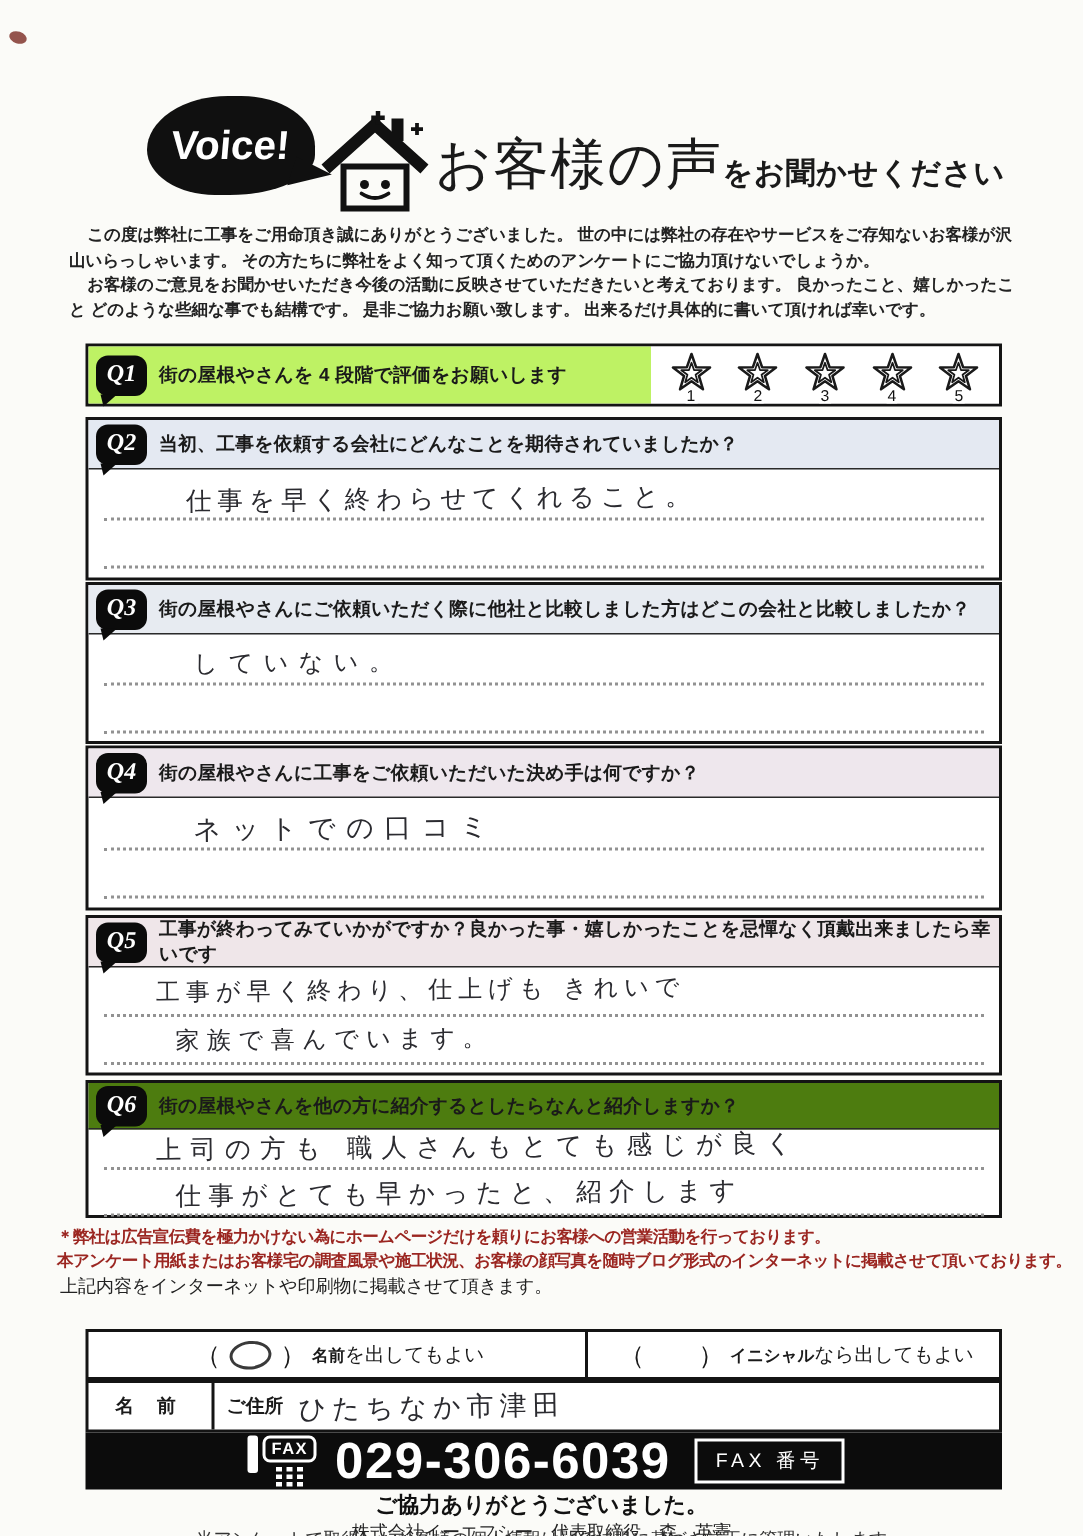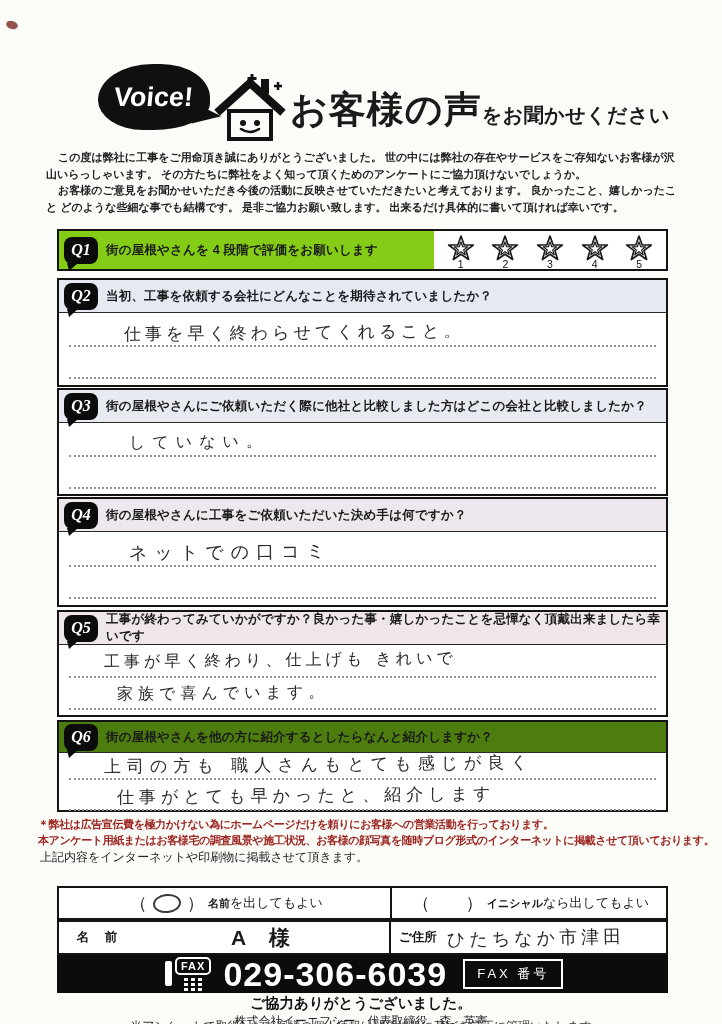--- a/index.html
+++ b/index.html
@@ -7,21 +7,21 @@
         overflow:hidden;font-family:"Liberation Sans",sans-serif;color:#1a1a1a;}
   
   .voice-bubble{position:absolute;left:98px;top:64px;width:112px;height:66px;background:#101010;
     border-radius:55% 50% 58% 46%/62% 58% 46% 52%;display:flex;align-items:center;justify-content:center;}
   .voice-bubble::after{content:"";position:absolute;right:-10px;bottom:2px;width:0;height:0;
     border-left:26px solid #101010;border-top:4px solid transparent;border-bottom:16px solid transparent;
     transform:rotate(18deg);}
   .voice-text{color:#fff;font-size:27px;font-weight:bold;transform:skewX(-5deg);letter-spacing:0px;}
   .house{position:absolute;left:212px;top:74px;}
   .logo-title{position:absolute;left:290px;top:86px;display:flex;align-items:flex-end;}
-  .logo-title-main{font-size:37px;font-weight:bold;letter-spacing:1px;line-height:1.3;}
+  .logo-title-main{font-size:37px;font-weight:normal;letter-spacing:1px;line-height:1.3;}
   .logo-title-sub{font-size:20px;font-weight:bold;padding-bottom:5px;letter-spacing:0.5px;}
   
   .intro{position:absolute;left:46px;top:149px;width:636px;}
   .intro p{margin:0;font-size:11px;line-height:1.52;text-indent:1.1em;font-weight:bold;color:#222;}
   
   .qbox{position:absolute;left:57px;width:611px;border:2px solid #141414;background:#fff;box-sizing:border-box;}
   .qbadge{width:34px;height:27px;background:#0b0b0b;border-radius:8px;color:#fff;flex:0 0 34px;
     display:flex;align-items:center;justify-content:center;font-family:"Liberation Serif",serif;
     font-style:italic;font-weight:bold;font-size:16px;position:relative;margin:0 8px 0 5px;}
   .qbadge::after{content:"";position:absolute;left:3px;bottom:-7px;width:0;height:0;
@@ -29,21 +29,21 @@
   .qtext{font-size:12.5px;font-weight:bold;letter-spacing:0.2px;}
   .qhead{height:32px;display:flex;align-items:center;border-bottom:1.5px solid #2a2a2a;}
   .hb2{background:#e4e9f2;} .hb3{background:#e7ebf1;} .hb4{background:#eee7ed;}
   .hb5{background:#efe6e9;} .hb6{background:#4d7c0f;}
   .abody{position:relative;}
   .dotline{position:absolute;left:10px;right:10px;height:0;border-bottom:2px dotted #929292;}
   .hand{position:absolute;font-family:"DejaVu Sans",sans-serif;color:#2b2b30;white-space:nowrap;
         transform:rotate(-0.6deg);}
   
   .q1{top:229px;height:42px;display:flex;align-items:stretch;}
-  .q1-left{flex:1;background:#84cc16;display:flex;align-items:center;}
+  .q1-left{flex:1;background:#bef264;display:flex;align-items:center;}
   .q1-stars{width:232px;background:#fff;display:flex;align-items:center;justify-content:space-evenly;}
   .star-item{position:relative;width:36px;height:34px;}
   .star-item svg{position:absolute;left:1px;top:0;}
   .star-num{position:absolute;bottom:-2px;left:50%;transform:translateX(-50%);font-size:10.5px;
     line-height:1;background:rgba(255,255,255,.88);padding:0 1px;color:#111;}
   
   .rednote{position:absolute;left:38px;width:652px;color:#9b2621;font-weight:bold;font-size:11px;
     letter-spacing:-0.4px;white-space:nowrap;}
   .blacknote{position:absolute;left:40px;width:648px;font-size:12px;color:#222;white-space:nowrap;}
   
@@ -60,21 +60,21 @@
   .cell-nlabel{width:82px;display:flex;align-items:center;justify-content:center;
     font-size:12.5px;font-weight:bold;letter-spacing:6px;}
   .cell-nvalue{width:248px;display:flex;align-items:center;justify-content:center;
     font-size:21px;font-weight:bold;letter-spacing:9px;}
   .cell-addr{flex:1;border-left:2px solid #141414;display:flex;align-items:center;padding-left:8px;}
   .addr-label{font-size:12.5px;font-weight:bold;}
   .addr-hand{position:static;font-size:18px;letter-spacing:4px;margin-left:10px;transform:rotate(-1deg);}
   
   .faxbar{position:absolute;left:57px;top:955px;width:611px;height:38px;background:#0c0c0c;
     display:flex;align-items:center;color:#fff;}
-  .faxicon{display:flex;align-items:center;gap:3px;margin-left:108px;}
+  .faxicon{display:flex;align-items:flex-start;gap:3px;margin-left:108px;}
   .fax-receiver{width:7px;height:25px;background:#fff;border-radius:2px;}
   .fax-body{display:flex;flex-direction:column;align-items:center;}
   .fax-label{border:2px solid #fff;border-radius:5px;font-size:11px;font-weight:bold;
     padding:0 4px;line-height:1.3;letter-spacing:1px;}
   .fax-dots{display:grid;grid-template-columns:repeat(3,5px);grid-gap:2px;margin-top:3px;}
   .fax-dots i{width:4px;height:3px;background:#fff;}
   .fax-number{font-size:34px;font-weight:bold;letter-spacing:1px;margin:0 16px 0 12px;}
   .fax-numbox{border:2px solid #fff;padding:4px 12px;font-size:13px;letter-spacing:3px;white-space:nowrap;}
   .thanks{position:absolute;left:0;top:994px;width:100%;text-align:center;
     font-size:14.5px;font-weight:bold;color:#111;}
@@ -235,21 +235,20 @@
       <span class="paren">（</span>
       <span class="circle-space"></span>
       <span class="paren">）</span>
       <span class="consent-bold">イニシャル</span>
       <span>なら出してもよい</span>
     </div>
   </div>
 
   <div class="qbox namerow">
     <div class="cell-nlabel">名 前</div>
-    <div class="cell-nvalue">A 様</div>
     <div class="cell-addr">
       <span class="addr-label">ご住所</span>
       <span class="hand addr-hand">ひたちなか市津田</span>
     </div>
   </div>
 
   <div class="faxbar">
     <div class="faxicon">
       <div class="fax-receiver"></div>
       <div class="fax-body">

